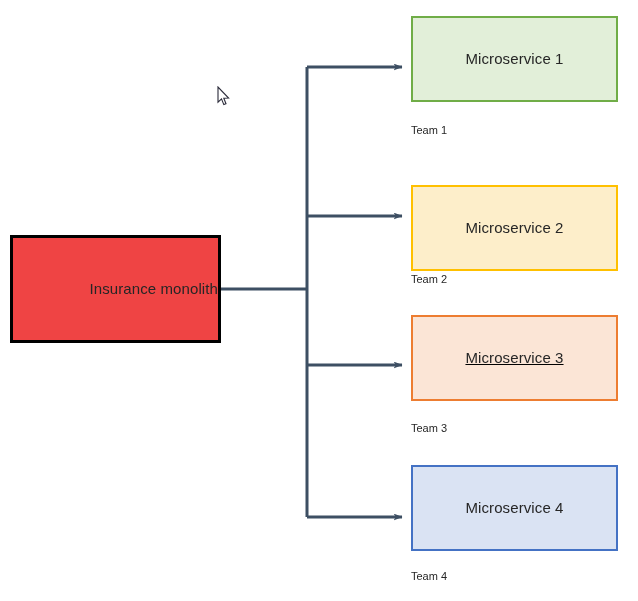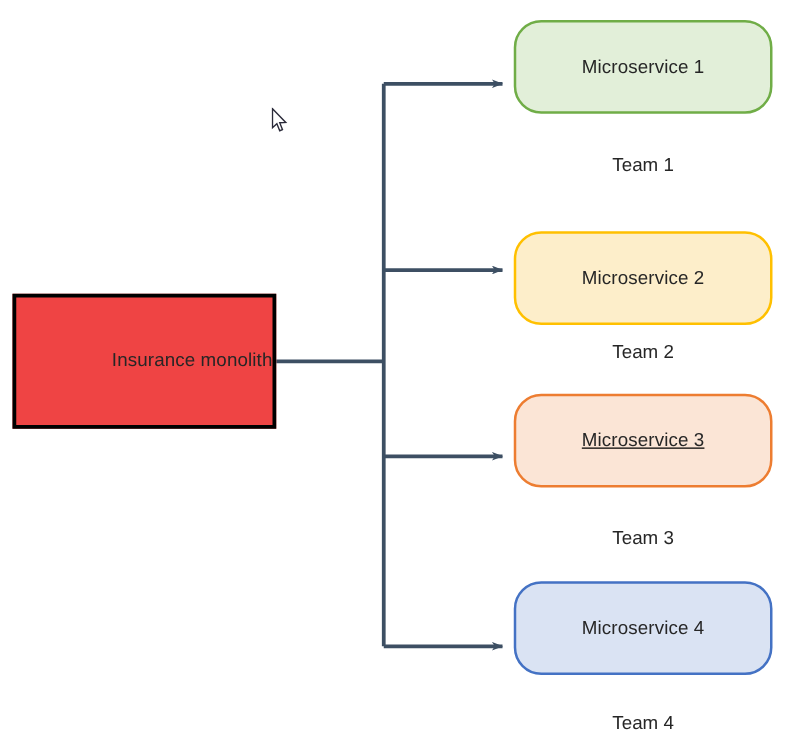--- a/index.html
+++ b/index.html
@@ -49,40 +49,39 @@
     line-height: 1.2;
     text-align: center;
     letter-spacing: .1px;
   }
 
   
   .service {
     position: absolute;
     left: 411px;
     width: 207px;
-    height: 75px;
+    height: 86px;
     box-sizing: border-box;
     display: flex;
     align-items: center;
     justify-content: center;
-    border-radius: 22px;
   }
   .service-label {
     font-size: 15px;
     color: #262626;
     line-height: 1.2;
     text-align: center;
     letter-spacing: .1px;
   }
   .team-caption {
     position: absolute;
     left: 411px;
     width: 207px;
-    text-align: center;
-    font-size: 15px;
+    text-align: left;
+    font-size: 11px;
     color: #262626;
     line-height: 1.2;
   }
 
   .svc-1 { top: 16px;  background: #e2efd9; border: 2px solid #70ad47; }
   .svc-2 { top: 166px; background: #fdeeca; border: 2px solid #ffc000; margin-top: 19px; }
   .svc-3 { top: 315px; background: #fbe5d6; border: 2px solid #ed7d31; text-decoration: underline; }
   .svc-4 { top: 465px; background: #dae3f3; border: 2px solid #4472c4; justify-content: center; }
 
   .cap-1 { top: 124px; }

